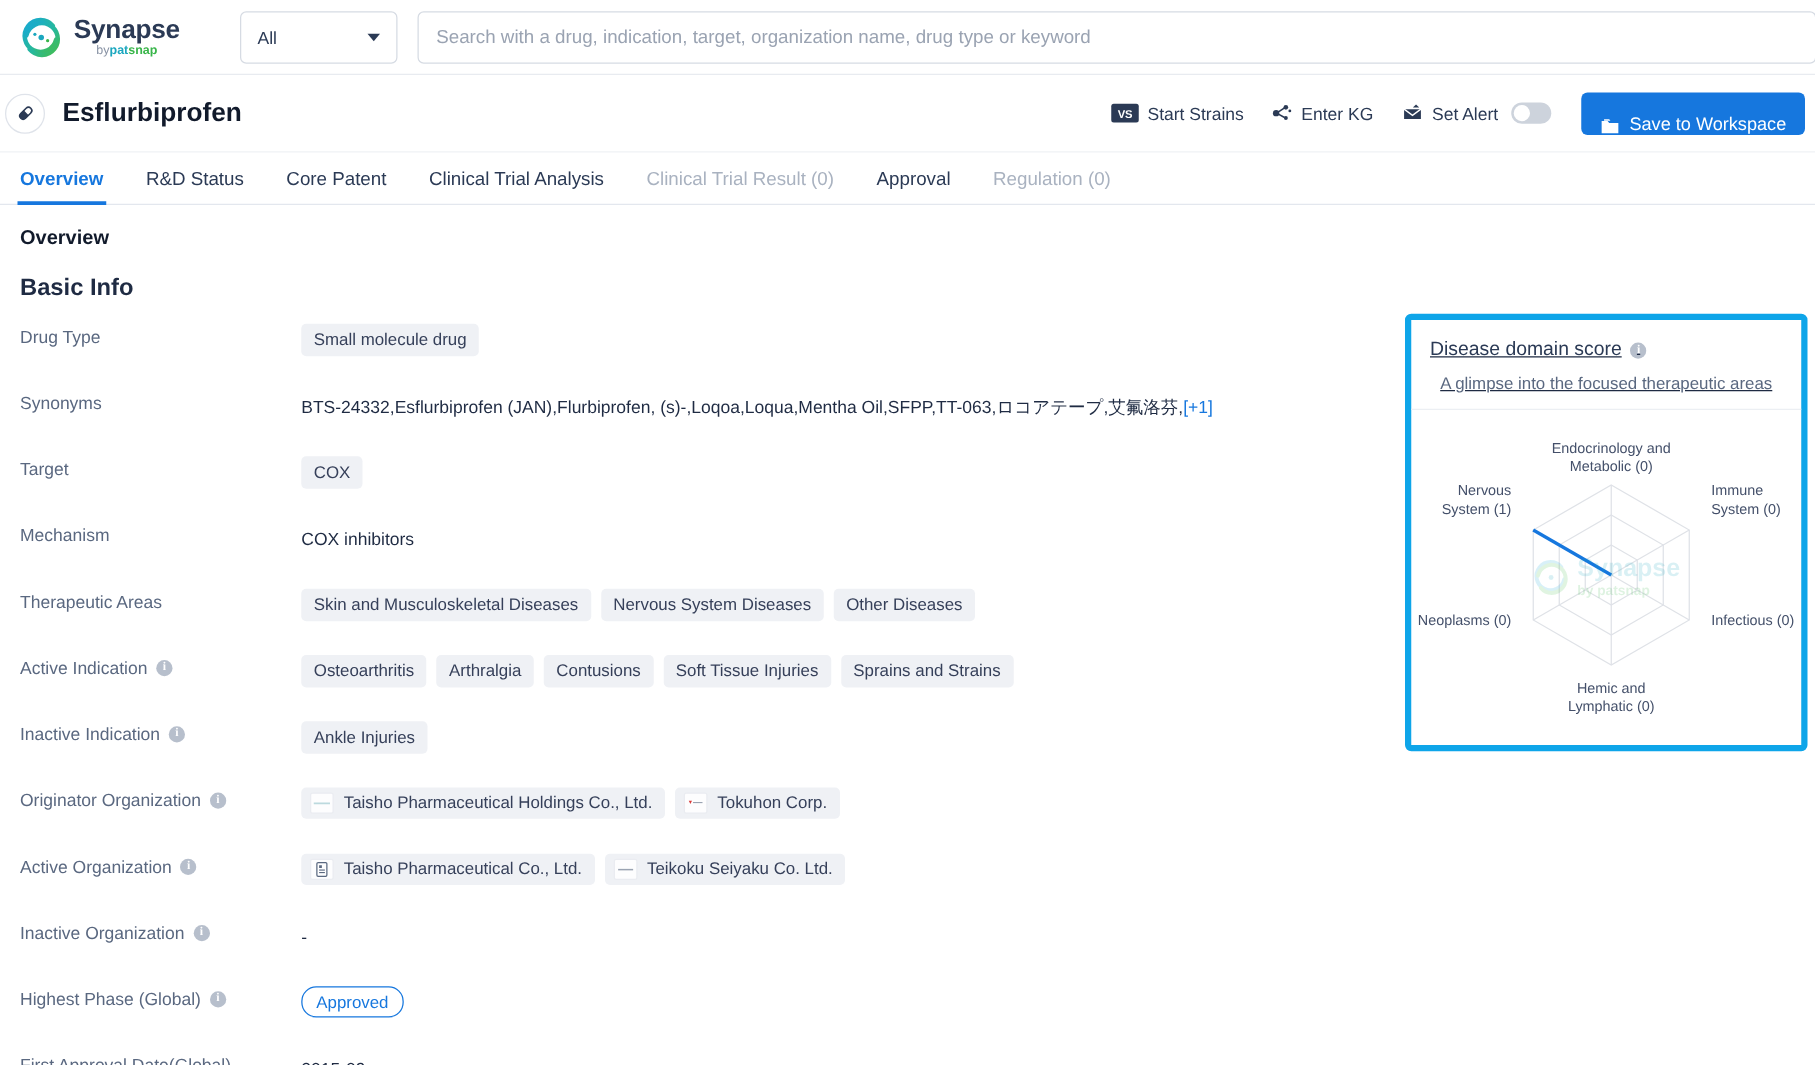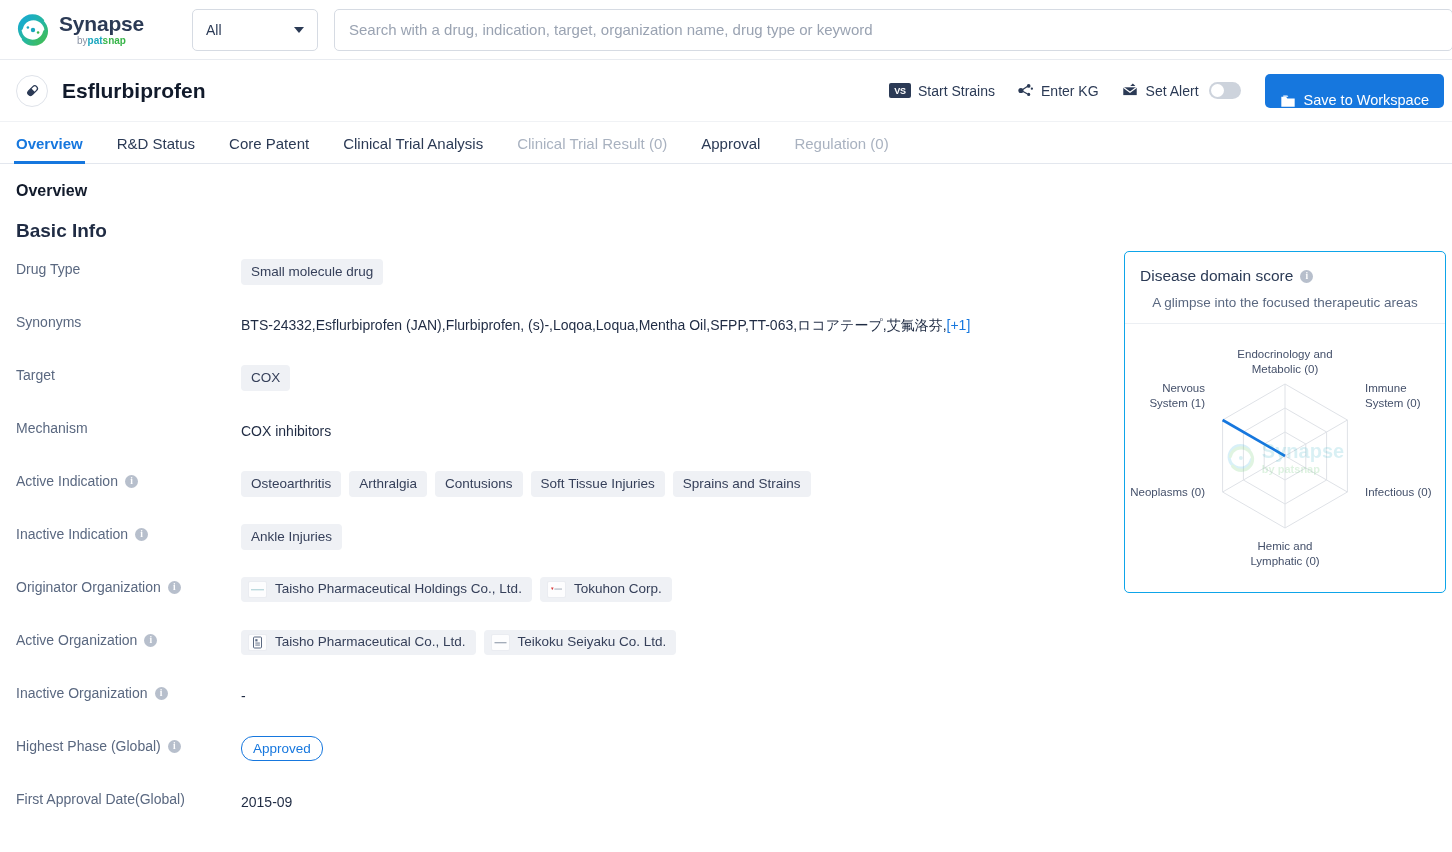--- a/index.html
+++ b/index.html
@@ -64,21 +64,21 @@
     font-size: 15px; color: #2b3a55;
     font-family: "Liberation Sans", sans-serif;
     background: transparent;
   }
   .search-box input::placeholder { color: #9aa3b2; }
 
   
   .drug-header {
     height: 62px;
     display: flex; align-items: center;
-    padding: 0 8px 0 16px;
+    padding: 0 8px 0 4px;
     border-bottom: 1px solid #f0f2f5;
   }
   .drug-icon {
     width: 32px; height: 32px; border-radius: 50%;
     border: 1px solid #dfe3ea;
     display: flex; align-items: center; justify-content: center;
     flex: none;
   }
   .drug-title {
     margin-left: 14px;
@@ -203,23 +203,24 @@
   .badge-outline {
     border: 1px solid #1677de; color: #1677de;
     border-radius: 12px; padding: 4px 11px;
     font-size: 13.5px; cursor: pointer;
   }
 
   
   .right-col { padding-left: 14px; }
   .score-card {
     width: 322px;
-    border: 1px solid #0ea5e9; border-radius: 5px;
+    border: 5px solid #0ea5e9; border-radius: 5px;
     background: #fff;
     margin-top: 69px;
+    text-decoration: underline;
   }
   .score-head { padding: 15px 15px 13px 15px; border-bottom: 1px solid #eceff3; }
   .score-title {
     font-size: 15.5px; color: #2b3a55;
     display: flex; align-items: center; gap: 7px;
   }
   .score-sub {
     font-size: 13.5px; color: #5a6880; margin-top: 10px; text-align: center;
   }
   .score-body { position: relative; height: 268px; }
@@ -370,20 +371,30 @@
 
     <div class="row">
       <div class="row-label">
         <span>Mechanism</span>
       </div>
       <div class="row-value">
         <div class="plain-value">COX inhibitors</div>
       </div>
     </div>
 
+    <div class="row">
+      <div class="row-label">
+        <span>Therapeutic Areas</span>
+      </div>
+      <div class="row-value">
+        <span class="chip">Skin and Musculoskeletal Diseases</span>
+        <span class="chip">Nervous System Diseases</span>
+        <span class="chip">Other Diseases</span>
+      </div>
+    </div>
 
     <div class="row">
       <div class="row-label">
         <span>Active Indication</span>
         <span class="info-dot">i</span>
       </div>
       <div class="row-value">
         <span class="chip">Osteoarthritis</span>
         <span class="chip">Arthralgia</span>
         <span class="chip">Contusions</span>

